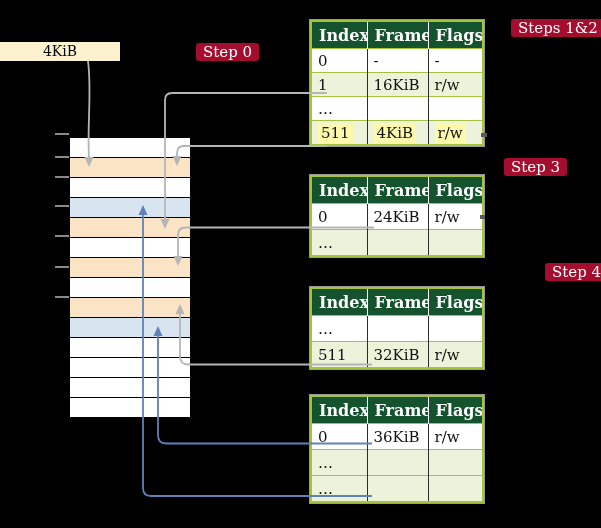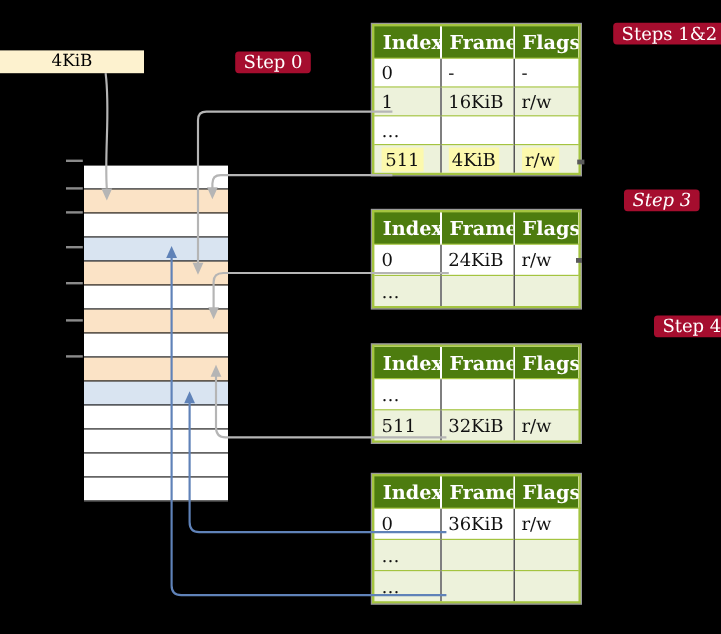--- a/index.html
+++ b/index.html
@@ -8,35 +8,35 @@
 
   
   .framelabel{position:absolute;left:0;top:42px;width:120px;height:19px;background:#fdf2cf;
               color:#000;font-size:14px;line-height:19px;text-align:center;z-index:4;}
 
   
   .badge{position:absolute;background:#a50d2e;color:#fff;font-size:15px;height:18px;
          line-height:18px;padding:0 7px;border-radius:3px;z-index:6;white-space:nowrap;}
   #badge-step0{left:196px;top:43px;}
   #badge-steps12{left:511px;top:19px;}
-  #badge-step3{left:520px;top:158px;font-style:italic;}
+  #badge-step3{left:504px;top:158px;}
   #badge-step4{left:545px;top:263px;}
 
   
   .mem-stack{position:absolute;left:70px;top:138px;width:120px;z-index:2;}
   .mem-row{height:19px;border-bottom:1px solid #000;}
   .mem-row.white{background:#ffffff;}
   .mem-row.peach{background:#fbe3c6;}
   .mem-row.blue{background:#d9e4f1;}
   .tick{position:absolute;left:55px;width:14px;height:2px;background:#8a8a8a;z-index:2;}
 
   
   .ptable{position:absolute;left:310px;width:172px;border-collapse:collapse;table-layout:fixed;
           background:#fff;border:2px solid #a4c440;outline:1px solid #999;z-index:3;}
-  .ptable th{background:#4d7c0f;color:#fff;font-weight:bold;font-size:16px;text-align:left;
+  .ptable th{background:#14532d;color:#fff;font-weight:bold;font-size:16px;text-align:left;
              height:26px;padding:0 0 0 7px;border-left:1px solid #fff;overflow:hidden;}
   .ptable th:first-child{border-left:none;}
   .ptable td{font-size:15px;color:#111;height:23px;padding:0 0 0 6px;
              border-left:1px solid #2b2b2b;border-top:1px solid #a4c440;overflow:hidden;}
   .ptable.tall td{height:25px;}
   .ptable td:first-child{border-left:none;}
   .ptable tr.alt td{background:#edf2db;}
   .ptable tr.hl .cv{background:#fcf9ad;padding:1px 3px;}
 
   svg.overlay{position:absolute;left:0;top:0;z-index:5;pointer-events:none;}

